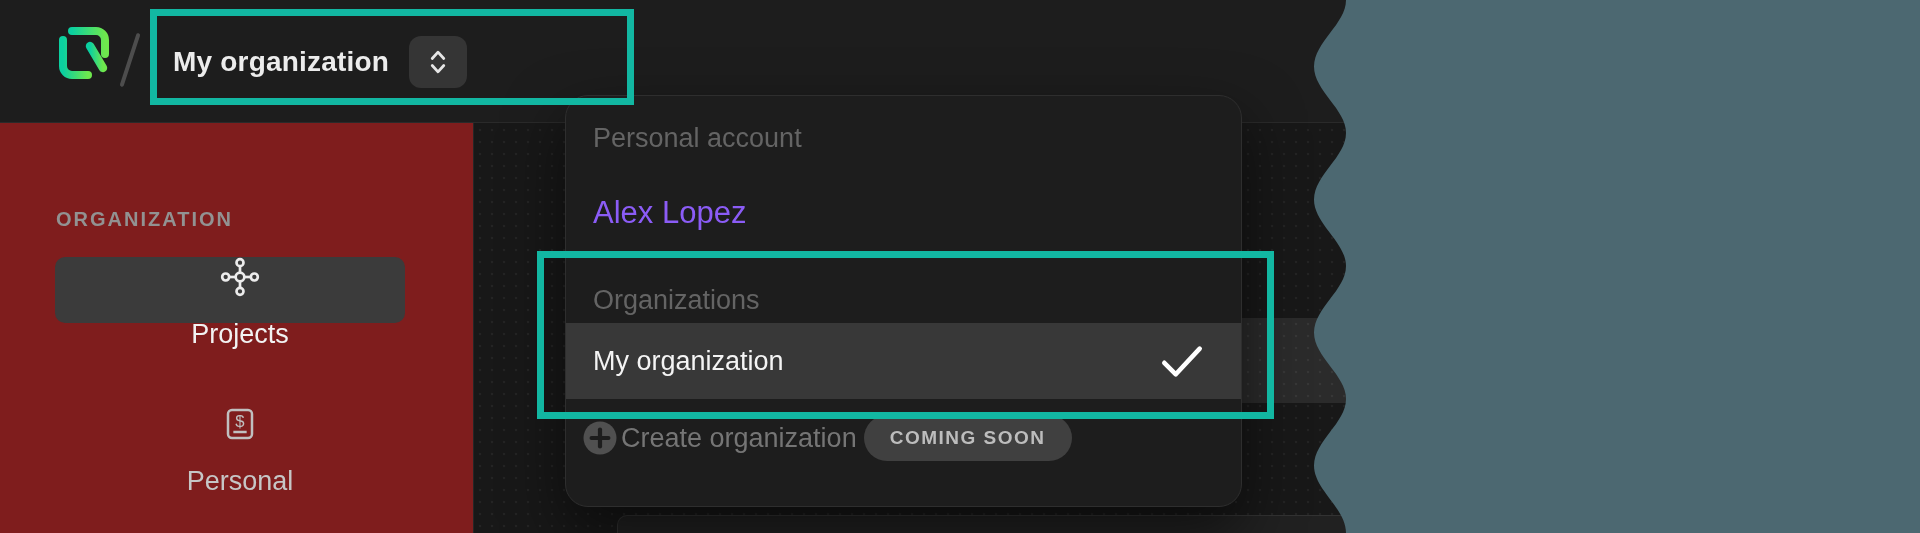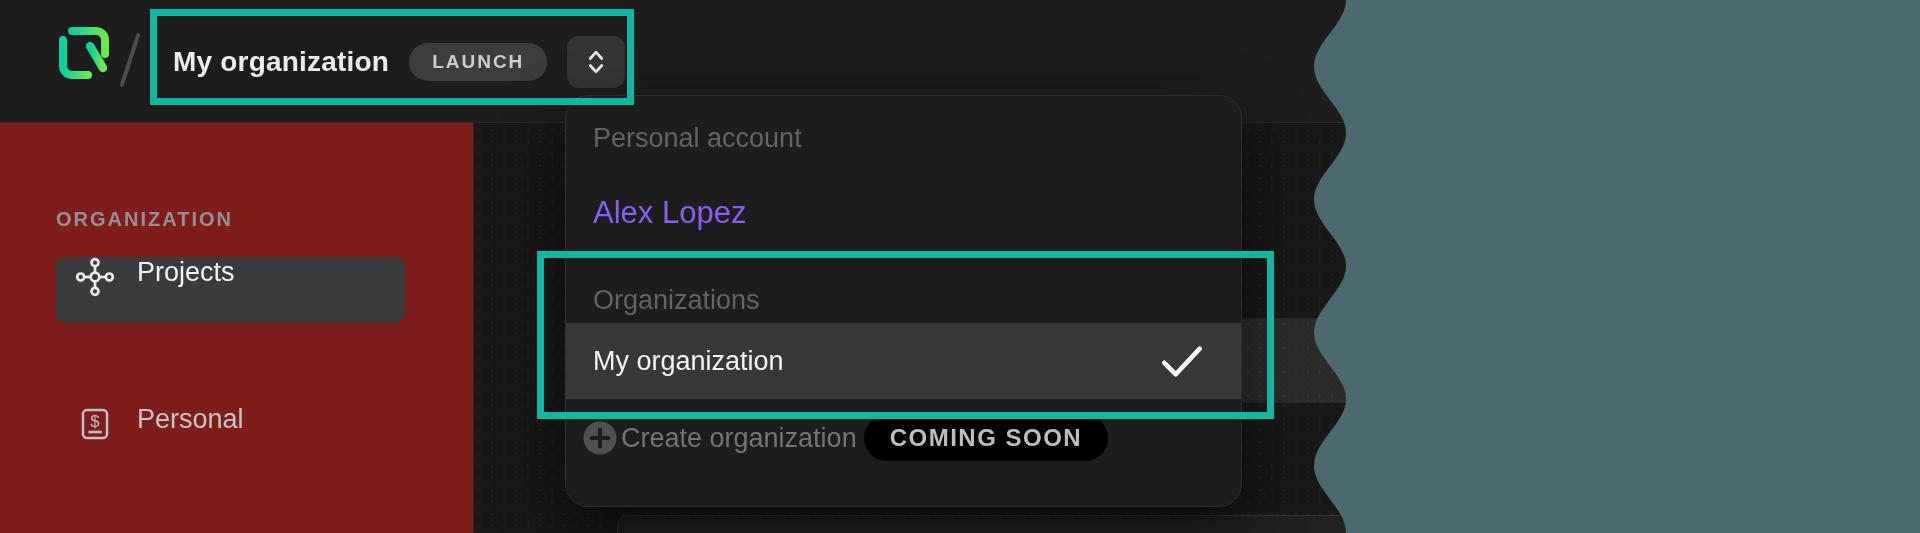--- a/index.html
+++ b/index.html
@@ -37,22 +37,22 @@
   }
   
   .sidebar { position:absolute; left:0; top:123px; width:473px; bottom:0; background:#7f1d1d; z-index:2; }
   .sidebar-divider { position:absolute; left:473px; top:123px; width:1px; bottom:0; background:#262626; z-index:2; }
   .side-section {
     position:absolute; left:56px; top:85px; font-size:20px; font-weight:700;
     letter-spacing:2px; color:#929292;
   }
   .side-item {
     position:absolute; left:55px; width:350px; height:66px; border-radius:10px;
-    display:flex; gap:22px; padding-left:20px;
-    color:#c6c6c6; font-size:27px; cursor:pointer;
+    display:flex; align-items:center; gap:22px; padding-left:20px;
+    color:#c6c6c6; font-size:27px; cursor:pointer;flex-direction:column;
   }
   .side-item.active { background:#3b3b3b; color:#f2f2f2; font-weight:500; }
   .side-item svg { flex:0 0 auto; }
   
   .content-bg {
     position:absolute; left:474px; top:124px; right:0; bottom:0; background:#181818;
     background-image:radial-gradient(circle, rgba(255,255,255,.05) 1.2px, transparent 1.6px);
     background-size:12px 12px; z-index:1;
   }
   .behind-block {
@@ -78,21 +78,21 @@
     position:absolute; left:0; right:0; top:227px; height:76px; background:#383838;
     display:flex; align-items:center; cursor:pointer;
   }
   .dd-row-selected .label { margin-left:27px; font-size:27px; color:#f4f4f4; }
   .dd-row-selected .check { margin-left:auto; margin-right:36px; display:flex; }
   .dd-create {
     position:absolute; left:16px; top:319px; height:46px;
     display:flex; align-items:center; gap:3px; cursor:pointer;
   }
   .dd-create .label { font-size:27px; color:#757575; }
-  .coming-pill { height:46px; padding:0 26px; font-size:24px; letter-spacing:1.5px; color:#bdbdbd; background:#000000; margin-left:4px; }
+  .coming-pill { height:46px; padding:0 26px; font-size:19px; letter-spacing:1.5px; color:#bdbdbd; background:#404040; margin-left:4px; }
   
   .annot { position:absolute; border:7px solid var(--annot,#12b7a2); z-index:20; pointer-events:none; }
   .annot-1 { left:150px; top:9px;   width:484px; height:96px; }
   .annot-2 { left:537px; top:251px; width:737px; height:168px; }
   
   .wave { position:absolute; left:1284px; top:0; width:636px; height:533px; z-index:15; }
 </style>
 </head>
 <body>
 
@@ -108,21 +108,20 @@
       <path d="M7 2.5 h12 a4.5 4.5 0 0 1 4.5 4.5 v7" fill="none" stroke="url(#lg)" stroke-width="4" stroke-linecap="round"></path>
       <path d="M2.5 7 v13 a4.5 4.5 0 0 0 4.5 4.5 h8" fill="none" stroke="url(#lg)" stroke-width="4" stroke-linecap="round"></path>
       <path d="M16 10 l6.5 11" fill="none" stroke="url(#lg)" stroke-width="4.2" stroke-linecap="round"></path>
       <path d="M16 10 v8" fill="none" stroke="url(#lg)" stroke-width="4.2" stroke-linecap="round"></path>
     </svg>
   </div>
   <div class="slash"></div>
 
   <div class="org-switcher">
     <span class="org-name">My organization</span>
-    <span class="pill launch-pill">LAUNCH</span>
     <button class="chev-btn">
       <span style="display:flex">
         <svg width="28" height="30" viewBox="0 0 24 26">
           <polyline points="7,10 12,4.5 17,10" fill="none" stroke="#e6e6e6" stroke-width="2.4" stroke-linecap="round" stroke-linejoin="round"></polyline>
           <polyline points="7,16 12,21.5 17,16" fill="none" stroke="#e6e6e6" stroke-width="2.4" stroke-linecap="round" stroke-linejoin="round"></polyline>
         </svg>
       </span>
     </button>
   </div>
 </div>

